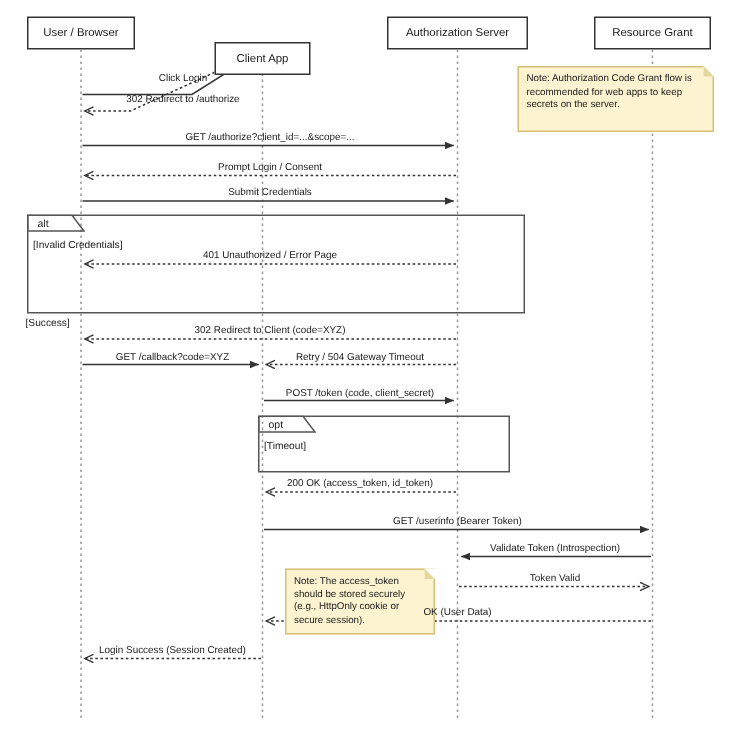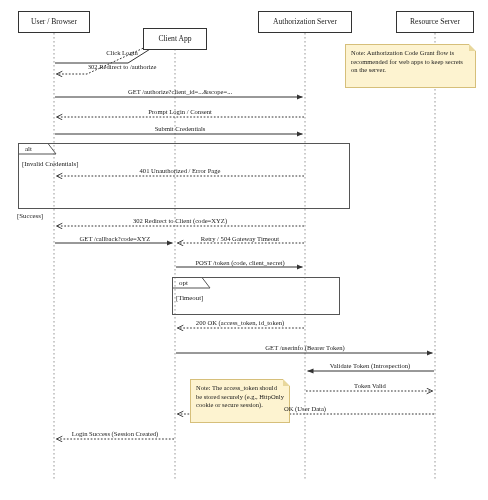--- a/index.html
+++ b/index.html
@@ -11,21 +11,20 @@
     font-family: "Liberation Sans", sans-serif;
     width: 488px;
     height: 500px;
     overflow: hidden;
   }
   #diagram {
     position: relative;
     width: 488px;
     height: 500px;
     background: #ffffff;
-    font-family: Liberation Serif, serif;
   }
   svg.layer {
     position: absolute;
     top: 0;
     left: 0;
     width: 488px;
     height: 500px;
     overflow: visible;
   }
   .participant-box {
@@ -134,21 +133,21 @@
       <div class="participant-box" style="left: 18px; top: 11px; width: 72px;">
         <span>User / Browser</span>
       </div>
       <div class="participant-box" style="left: 143px; top: 11px; width: 64px; margin-top: 17px;">
         <span>Client App</span>
       </div>
       <div class="participant-box" style="left: 258px; top: 11px; width: 94px;">
         <span>Authorization Server</span>
       </div>
       <div class="participant-box" style="left: 396px; top: 11px; width: 78px;">
-        <span>Resource Server</span>
+        <span>Resource Grant</span>
       </div>
     </div>
   <div id="fragments">
       <div class="frag-box" style="left: 18px; top: 143px; width: 332px; height: 66px;"></div>
       <svg width="39" height="12" style="position: absolute; left: 18px; top: 143px;">
         <path d="M0.5,0.5 L30,0.5 L38,11 L0.5,11 Z" fill="none" stroke="#555555" stroke-width="1"></path>
       </svg>
       <div class="frag-tab-label" style="left: 25px; top: 145.5px;">alt</div>
       <div class="frag-guard" style="left: 22px; top: 161px;">[Invalid Credentials]</div>
       <div class="frag-box" style="left: 172px; top: 277px; width: 168px; height: 38px;"></div>

